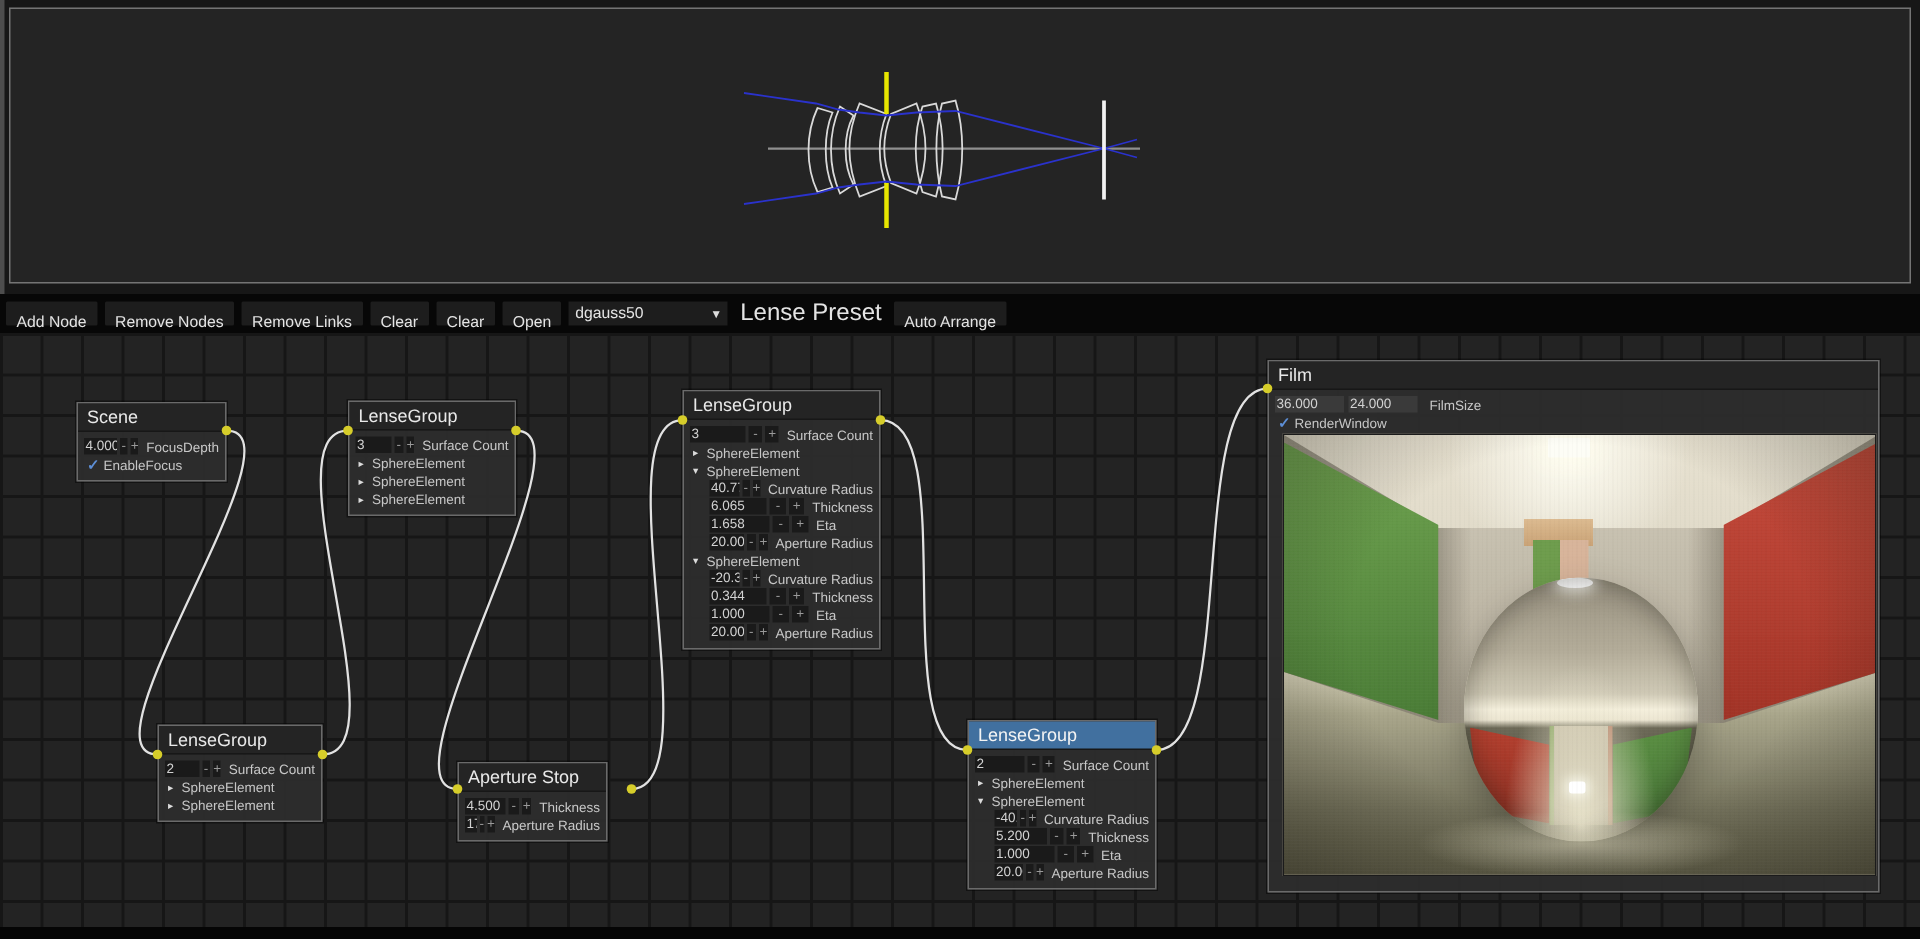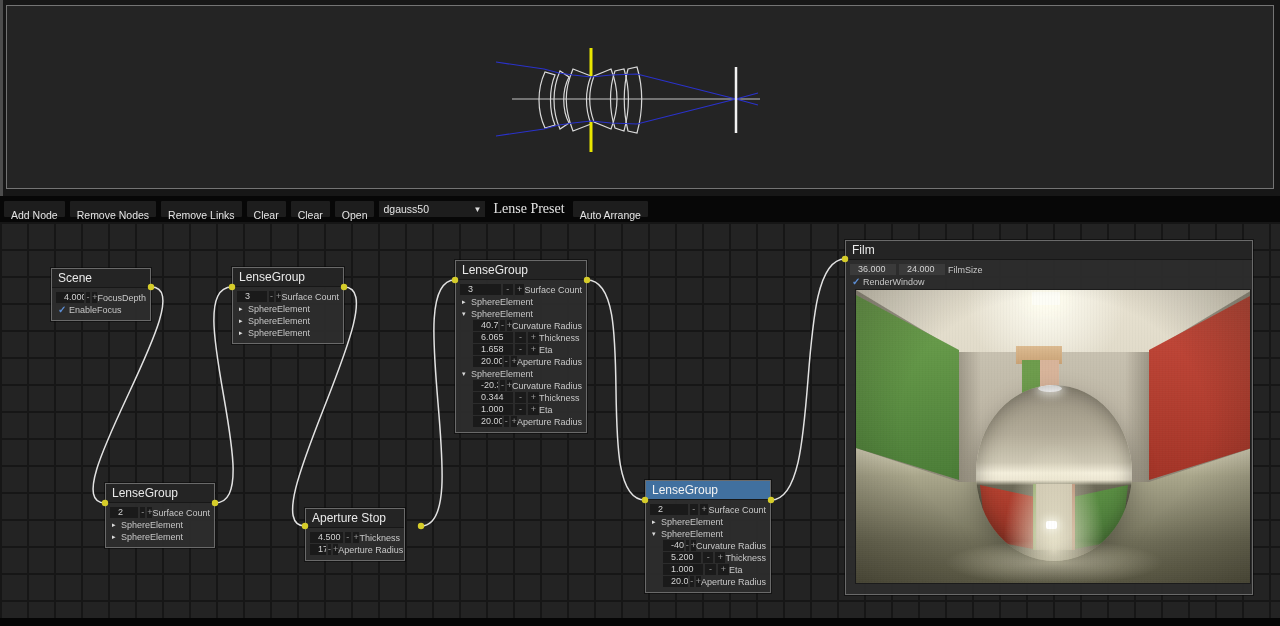--- a/index.html
+++ b/index.html
@@ -17,21 +17,21 @@
 
   
   .toolbar { position:absolute; left:0; top:196px; width:1280px; height:26px; background:#070707;
              display:flex; align-items:center; gap:5px; padding:0 0 0 4px; }
   .tb-btn { background:#1d1d1d; color:#e4e4e4; border:none; font-family:inherit; font-size:10.5px;
             height:16px; padding:8px 7px; border-radius:1px; cursor:pointer; white-space:nowrap; }
   .tb-select { background:#1d1d1d; color:#e4e4e4; font-size:10.5px; height:16px; width:106px;
                display:flex; align-items:center; padding:4px 4px; cursor:pointer; }
   .tb-select .val { flex:1; }
   .tb-select .arrow { font-size:8px; color:#dcdcdc; }
-  .tb-label { color:#e4e4e4; font-size:14px; padding:0 3px; white-space:nowrap;font-family:Liberation Serif, serif; }
+  .tb-label { color:#e4e4e4; font-size:16px; padding:0 3px; white-space:nowrap; }
 
   
   .canvas { position:absolute; left:0; top:222px; width:1280px; height:396px; background:#232323;
             background-image:
               linear-gradient(#161616 2px, transparent 2px),
               linear-gradient(90deg, #161616 2px, transparent 2px);
             background-size:27px 27px; }
   .bottom-strip { position:absolute; left:0; top:618px; width:1280px; height:8px; background:#050505; }
 
   #wires { position:absolute; left:0; top:0; width:1280px; height:626px; z-index:30; pointer-events:none; }
@@ -40,27 +40,27 @@
   
   .node { position:absolute; background:rgba(44,44,44,.97); border:1px solid #6a6a6a; color:#c6c6c6;
           font-size:9px; box-shadow:0 0 0 1px rgba(0,0,0,.45); }
   .node-title { height:19px; line-height:19px; padding:0 6px; background:#242424; color:#e9e9e9;
                 font-size:12px; border-bottom:1px solid #171717; cursor:default; white-space:nowrap;
                 overflow:hidden; }
   .node.selected .node-title { background:#41709f; color:#f4f4f4; }
   .node-body { padding:4px 4px 5px 4px; display:flex; flex-direction:column; gap:1px; }
   .row { display:flex; align-items:center; height:11px; white-space:nowrap; }
   .row.indent { margin-left:13px; }
-  .valbox { background:#1a1a1a; color:#d2d2d2; height:11px; line-height:11px; padding:0 8px;
+  .valbox { background:#1a1a1a; color:#d2d2d2; height:11px; line-height:11px; padding:0 1px;
             width:44px; overflow:hidden; }
   .row.indent .valbox { width:40px; }
   .film-box { background:#3a3a3a; width:46px; margin-right:3px; }
   .pmbtn { background:#1a1a1a; color:#9a9a9a; width:11px; height:11px; line-height:10px;
            text-align:center; margin-left:2px; cursor:pointer; }
-  .rowlabel { color:#c8c8c8; }
+  .rowlabel { margin-left:5px; color:#c8c8c8; }
   .tri { width:9px; color:#dcdcdc; font-size:7px; margin-left:2px; cursor:pointer; }
   .chk { color:#5d8fd6; font-size:10px; font-weight:bold; width:11px; margin-left:2px; cursor:pointer; }
 
   
   .rw { position:relative; width:396px; height:295px; margin:1px 5px 5px 5px; overflow:hidden;
         background:#b9b2a0; border:1px solid #1b1b1b; }
   .rw div { position:absolute; }
   .rw-back { inset:0; background:linear-gradient(#d2cbbb, #b0a997 70%, #a29b89); }
   .rw-backshade { inset:0; background:
       linear-gradient(90deg, rgba(70,66,52,.35) 100px, rgba(0,0,0,0) 125px),

